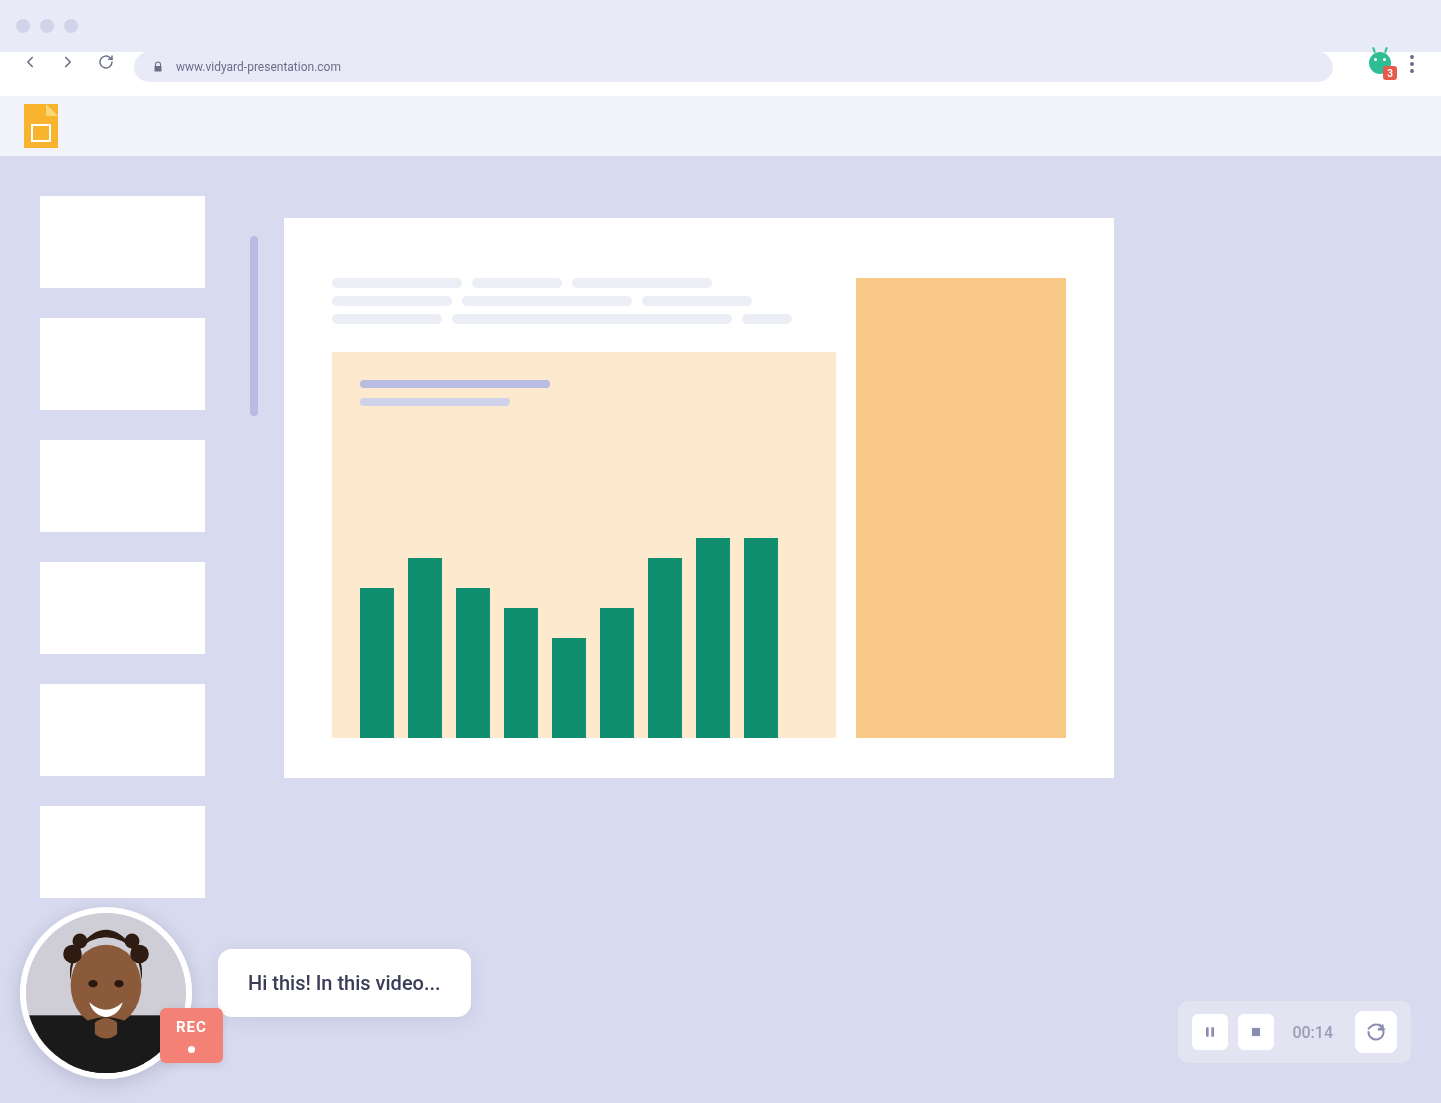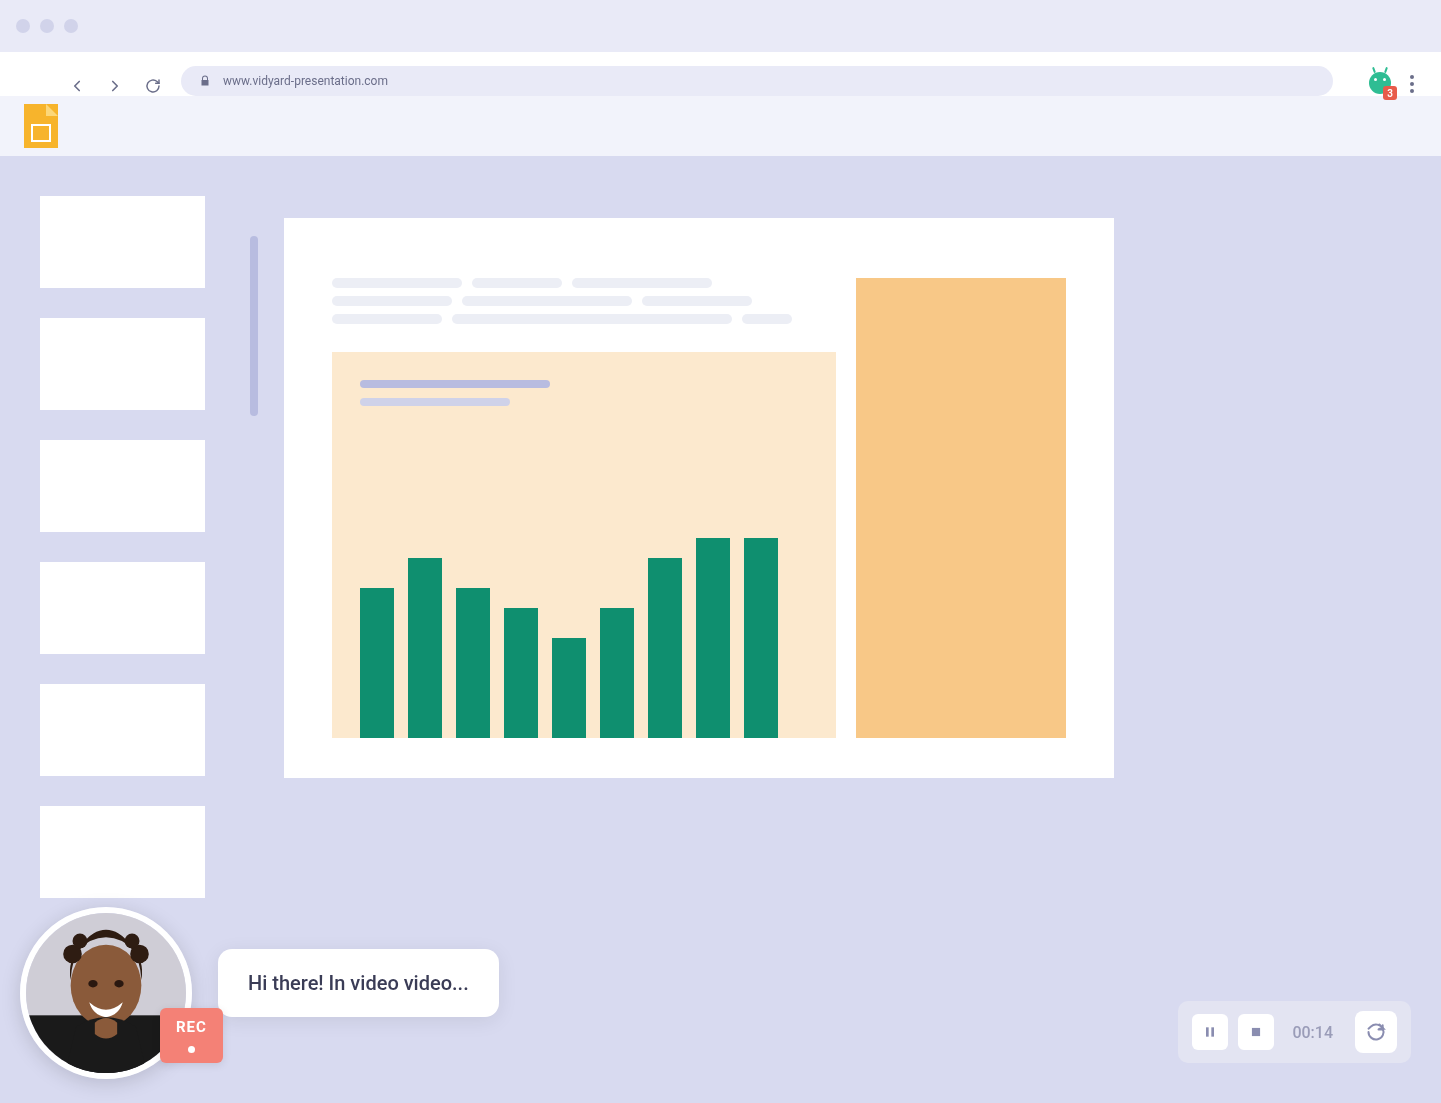--- a/index.html
+++ b/index.html
@@ -2,21 +2,21 @@
 <html><head>
 <meta charset="utf-8">
 <style>
 * { margin: 0; padding: 0; box-sizing: border-box; }
 body { font-family: -apple-system, BlinkMacSystemFont, "Segoe UI", Roboto, sans-serif; background: #fff; width: 1441px; height: 1103px; position: relative; overflow: hidden; }
 
 
 .browser-chrome { background: #e9eaf7; height: 52px; display: flex; align-items: center; padding: 0 16px; gap: 10px; }
 .traffic-dot { width: 14px; height: 14px; border-radius: 50%; background: #d1d3ea; }
 
-.toolbar-row { background: #ffffff; height: 44px; display: flex; align-items: flex-end; padding: 0 20px; gap: 18px; margin-left: 47px; }
+.toolbar-row { background: #ffffff; height: 44px; display: flex; align-items: flex-start; padding: 0 20px; gap: 18px; }
 .nav-arrow { width: 20px; height: 20px; color: #6b6e8a; cursor: pointer; display:flex; align-items:center; justify-content:center; }
 .reload-btn { width: 20px; height: 20px; color: #6b6e8a; cursor: pointer; display:flex; align-items:center; justify-content:center; }
 .addr-bar { flex: 1; background: #e9eaf7; border-radius: 22px; height: 30px; display: flex; align-items: center; padding: 0 18px; gap: 12px; color: #6b6e8a; font-size: 12px; }
 .lock-wrap { width: 12px; height: 12px; color: #6b6e8a; }
 .ext-container { display: flex; align-items: center; gap: 10px; margin-left: 18px; }
 .ext-icon { width: 24px; height: 24px; position: relative; }
 .ext-droid { width: 22px; height: 22px; border-radius: 50%; background: #2fbd93; position: relative; overflow: visible; }
 .ext-droid::before, .ext-droid::after { content:""; position:absolute; width:2px; height:6px; background:#2fbd93; top:-5px; border-radius:2px; }
 .ext-droid::before { left:4px; transform:rotate(-20deg);}
 .ext-droid::after { right:4px; transform:rotate(20deg);}
@@ -194,21 +194,21 @@
     <path d="M74 118 Q86 108 98 118 L98 130 Q86 140 74 130 Z" fill="#8a5a3a"></path>
   </svg>
 </div>
 
 <div class="rec-chip">
   <span>REC</span>
   <span class="dot"></span>
 </div>
 
 <div class="caption-bubble">
-  <span>Hi there! In video video...</span>
+  <span>Hi this! In this video...</span>
 </div>
 
 <div class="rec-controls">
   <div class="ctrl-btn">
     <svg viewBox="0 0 24 24" width="16" height="16" fill="currentColor">
         <rect x="6" y="5" width="4" height="14"></rect>
         <rect x="14" y="5" width="4" height="14"></rect>
       </svg>
   </div>
   <div class="ctrl-btn">

